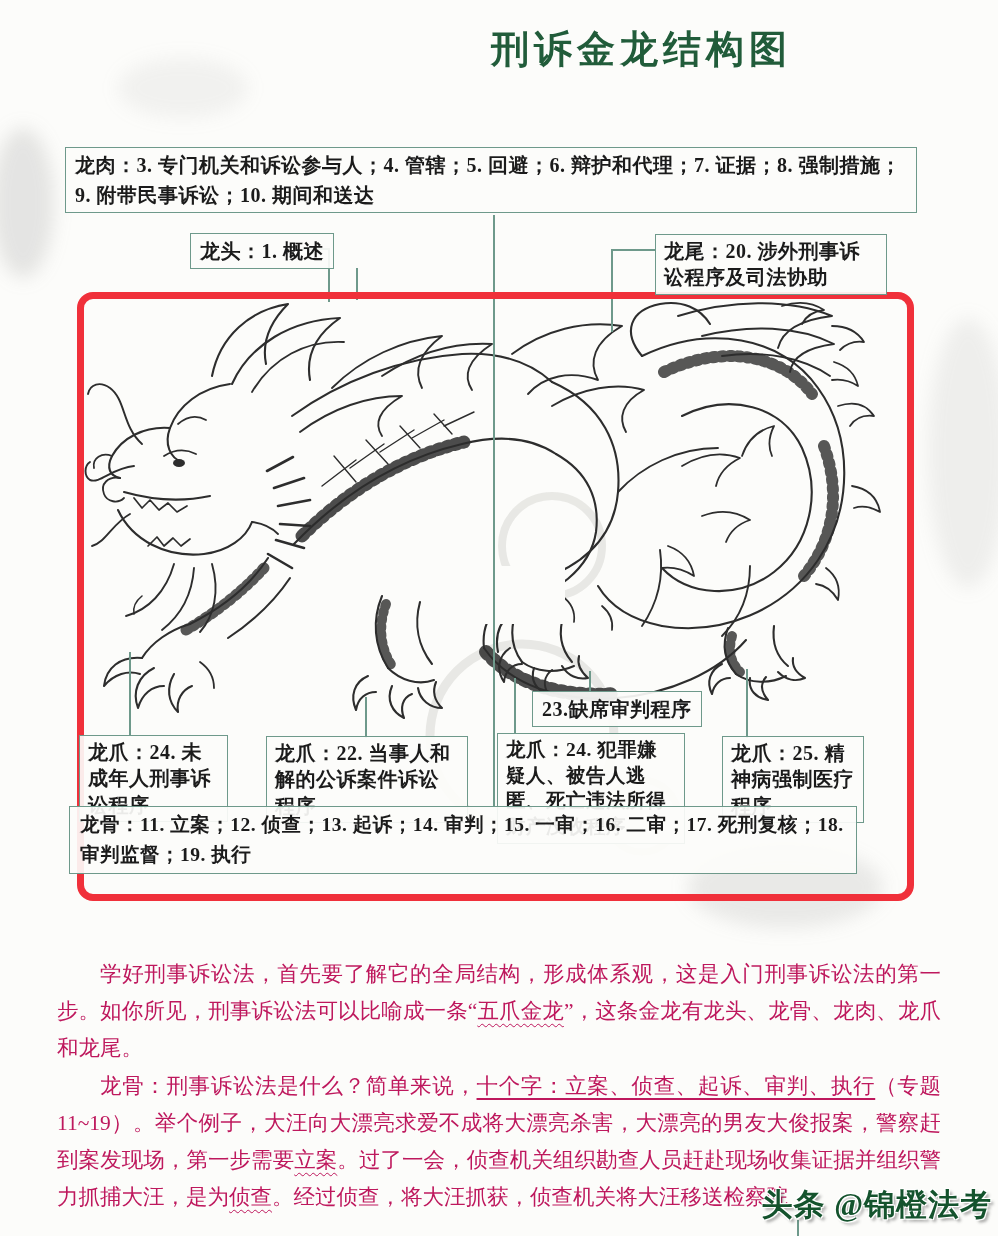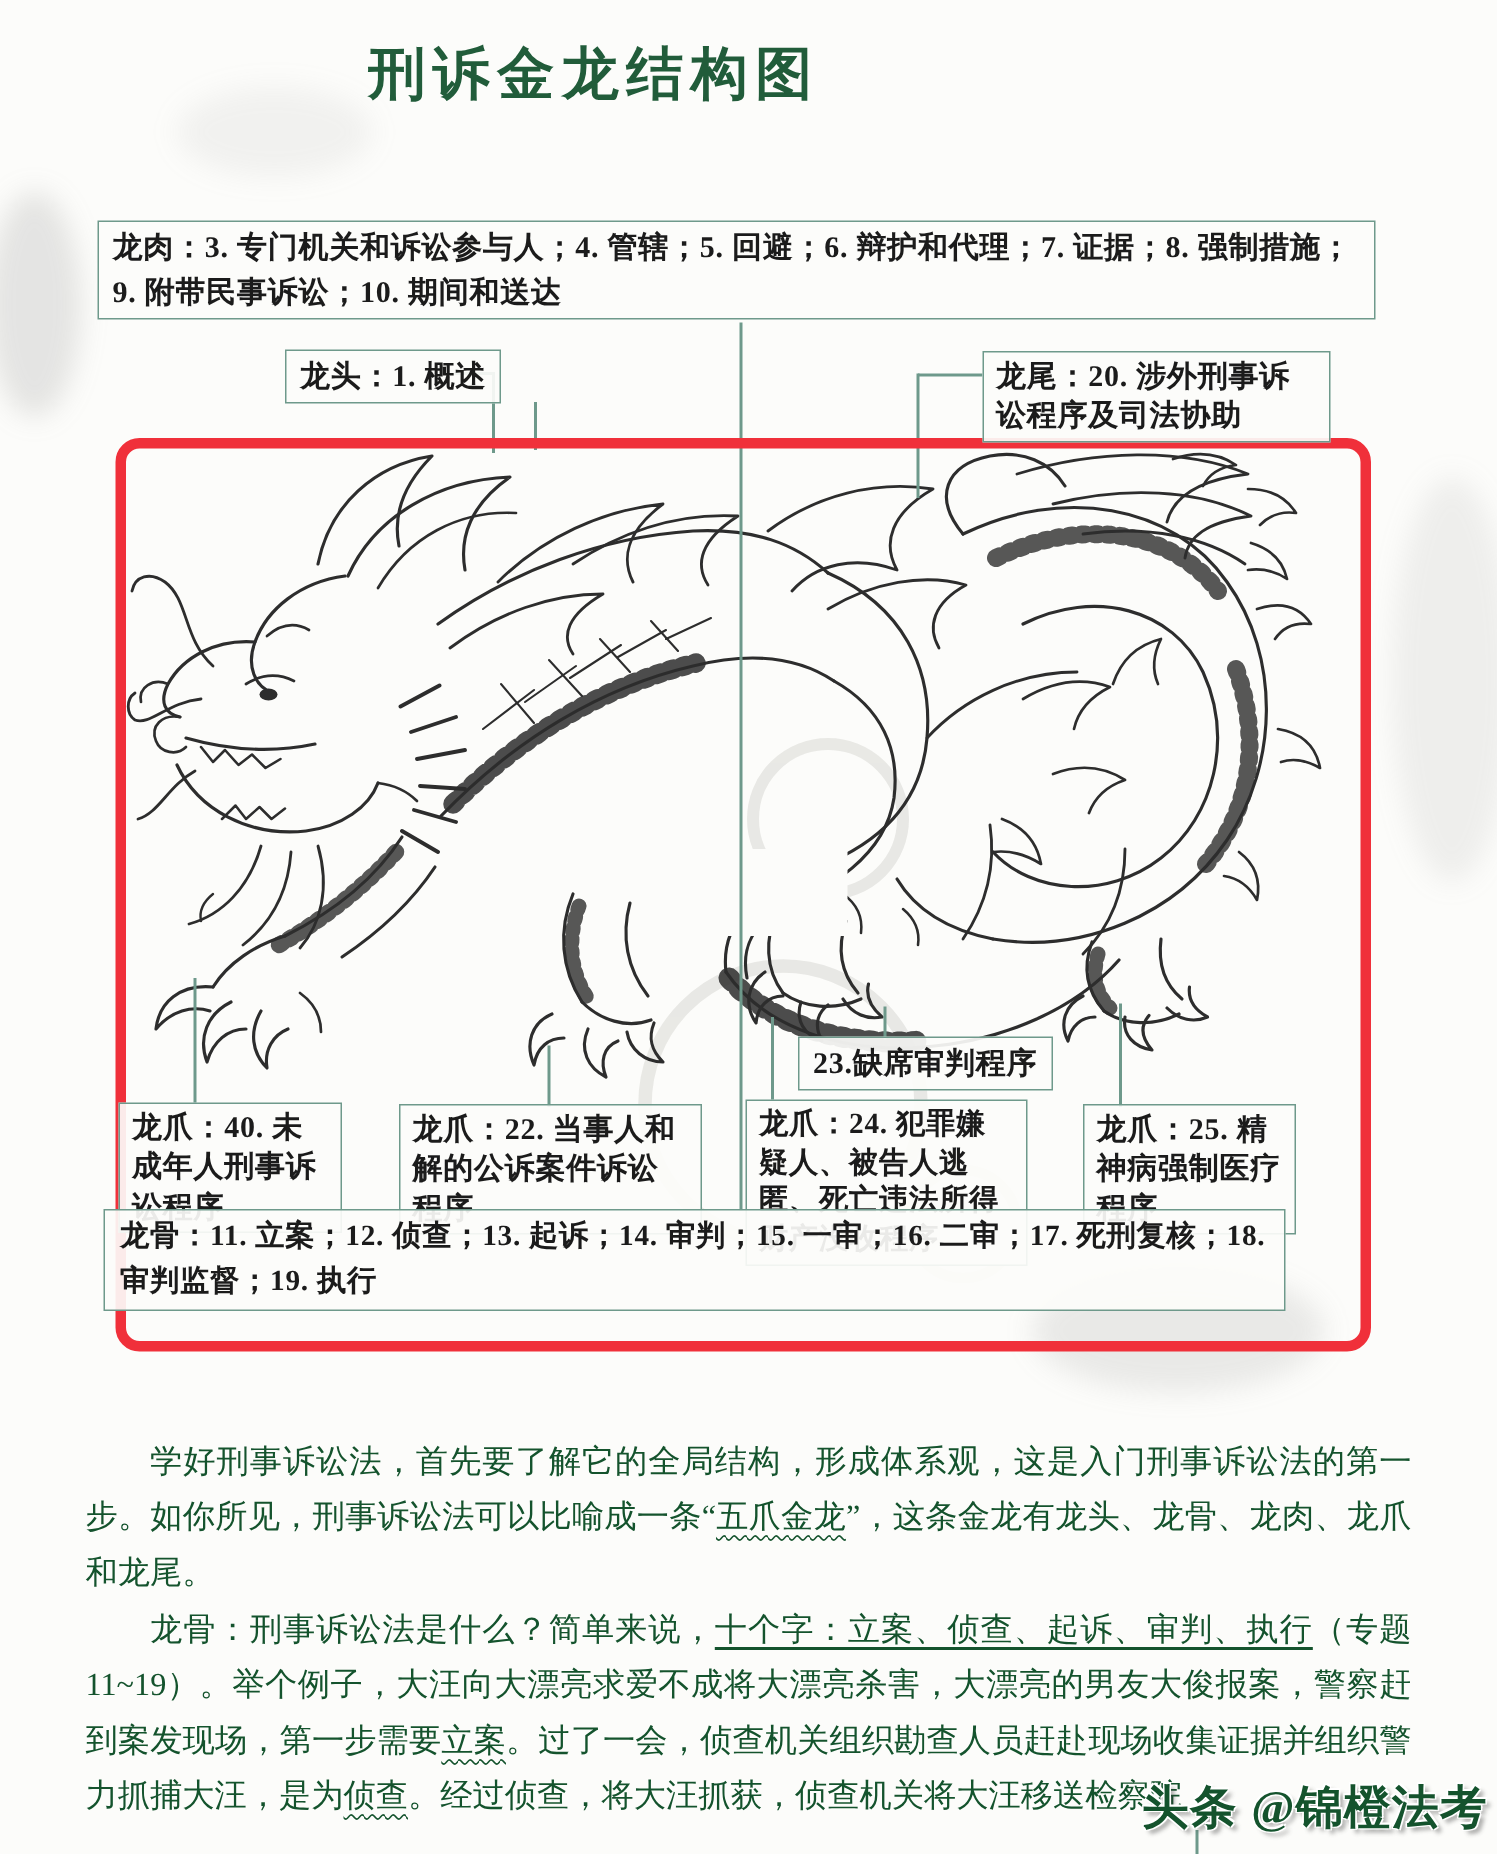--- a/index.html
+++ b/index.html
@@ -1,20 +1,20 @@
 <!DOCTYPE html>
 <html><head>
 <meta charset="utf-8">
 <style>
   html,body{margin:0;padding:0;width:998px;height:1236px;overflow:hidden;
     background:#fcfcfa;font-family:"Liberation Serif","DejaVu Serif",serif;}
   #page{position:relative;width:998px;height:1236px;}
 
   
-  .title{position:absolute;left:0;top:24px;width:792px;text-align:center;
+  .title{position:absolute;left:0;top:24px;width:792px;text-align:right;
     font-size:38px;font-weight:bold;color:#215c3a;letter-spacing:5px;}
 
   
   .dbox{position:absolute;box-sizing:border-box;border:1.6px solid #6e998b;
     background:rgba(252,252,250,.92);color:#1b1b1b;font-weight:bold;
     font-size:20px;line-height:1.5;padding:2px 9px;letter-spacing:.5px;z-index:5;}
   .dbox.small{line-height:1.32;padding:3px 8px;}
 
   
   .conn{position:absolute;background:#6e998b;z-index:3;}
@@ -23,21 +23,21 @@
   
   .redframe{position:absolute;left:77px;top:292px;width:837px;height:609px;
     box-sizing:border-box;border:7px solid #f0303a;border-radius:16px;
     background:transparent;z-index:4;}
 
   
   .dragon{position:absolute;left:82px;top:296px;width:830px;height:606px;z-index:2;}
 
   
   .para{position:absolute;left:57px;width:884px;font-size:21.5px;line-height:37px;
-    text-align:justify;text-indent:2em;color:#14532d;z-index:6;}
+    text-align:justify;text-indent:2em;color:#be185d;z-index:6;}
   .p1{top:956px;} .p2{top:1068px;}
   .u-line{text-decoration:underline;text-decoration-thickness:1.5px;text-underline-offset:5px;}
   .u-wavy{text-decoration:underline wavy;text-decoration-thickness:1px;text-underline-offset:5px;}
 
   
   .watermark{position:absolute;right:6px;bottom:10px;z-index:7;
     font-family:Liberation Serif, serif;font-weight:bold;
     font-size:31px;letter-spacing:1px;color:#14532d;
     text-shadow:-1px -1px 0 #fff,1px -1px 0 #fff,-1px 1px 0 #fff,1px 1px 0 #fff,
                 3px 3px 3px rgba(60,60,60,.45);}
@@ -187,21 +187,21 @@
   <div class="conn v" style="left:514px;top:678px;height:56px;"></div>
   <div class="conn v" style="left:746px;top:669px;height:69px;"></div>
   <div class="conn v" style="left:797px;top:1220px;height:16px;"></div>
 
   <div class="redframe"></div>
 
   <div class="dbox" style="left:65px;top:147px;width:852px;">龙肉：3. 专门机关和诉讼参与人；4. 管辖；5. 回避；6. 辩护和代理；7. 证据；8. 强制措施；9. 附带民事诉讼；10. 期间和送达</div>
   <div class="dbox" style="left:190px;top:233px;">龙头：1. 概述</div>
   <div class="dbox small" style="left:655px;top:234px;width:232px;">龙尾：20. 涉外刑事诉讼程序及司法协助</div>
   <div class="dbox" style="left:532px;top:691px;text-align:right;">23.缺席审判程序</div>
-  <div class="dbox small" style="left:79px;top:735px;width:149px;">龙爪：40. 未成年人刑事诉讼程序</div>
+  <div class="dbox small" style="left:79px;top:735px;width:149px;">龙爪：24. 未成年人刑事诉讼程序</div>
   <div class="dbox small" style="left:266px;top:736px;width:202px;">龙爪：22. 当事人和解的公诉案件诉讼程序</div>
   <div class="dbox small" style="left:497px;top:733px;width:188px;font-size:19.5px;">龙爪：24. 犯罪嫌疑人、被告人逃匿、死亡违法所得财产没收程序</div>
   <div class="dbox small" style="left:722px;top:736px;width:142px;">龙爪：25. 精神病强制医疗程序</div>
   <div class="dbox" style="left:69px;top:806px;width:788px;font-size:19.5px;line-height:1.55;padding:3px 10px;">龙骨：11. 立案；12. 侦查；13. 起诉；14. 审判；15. 一审；16. 二审；17. 死刑复核；18. 审判监督；19. 执行</div>
 
   <div class="para p1">
     <span>学好刑事诉讼法，首先要了解它的全局结构，形成体系观，这是入门刑事诉讼法的第一步。如你所见，刑事诉讼法可以比喻成一条“</span><span class="u-wavy">五爪金龙</span><span>”，这条金龙有龙头、龙骨、龙肉、龙爪和龙尾。</span>
   </div>
   <div class="para p2">
     <span>龙骨：刑事诉讼法是什么？简单来说，</span><span class="u-line">十个字：立案、侦查、起诉、审判、执行</span><span>（专题 11~19）。举个例子，大汪向大漂亮求爱不成将大漂亮杀害，大漂亮的男友大俊报案，警察赶到案发现场，第一步需要</span><span class="u-wavy">立案</span><span>。过了一会，侦查机关组织勘查人员赶赴现场收集证据并组织警力抓捕大汪，是为</span><span class="u-wavy">侦查</span><span>。经过侦查，将大汪抓获，侦查机关将大汪移送检察院</span>

